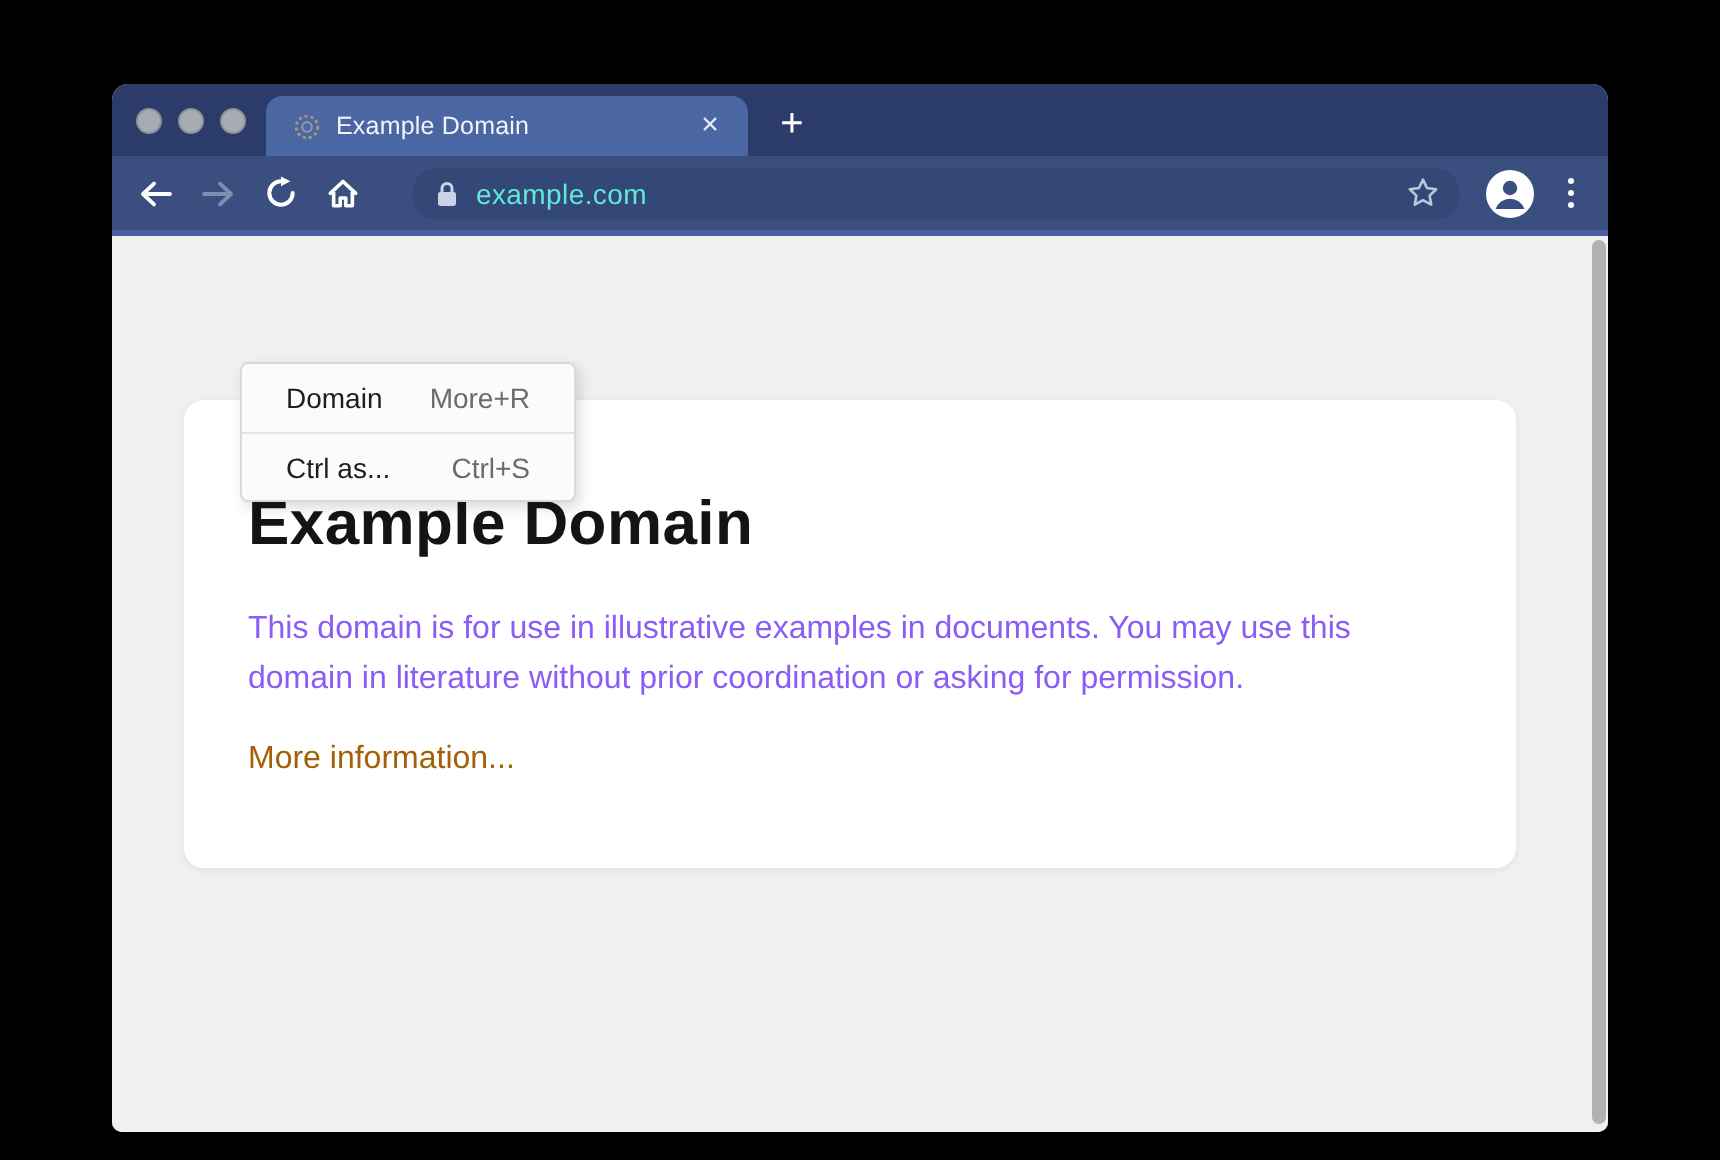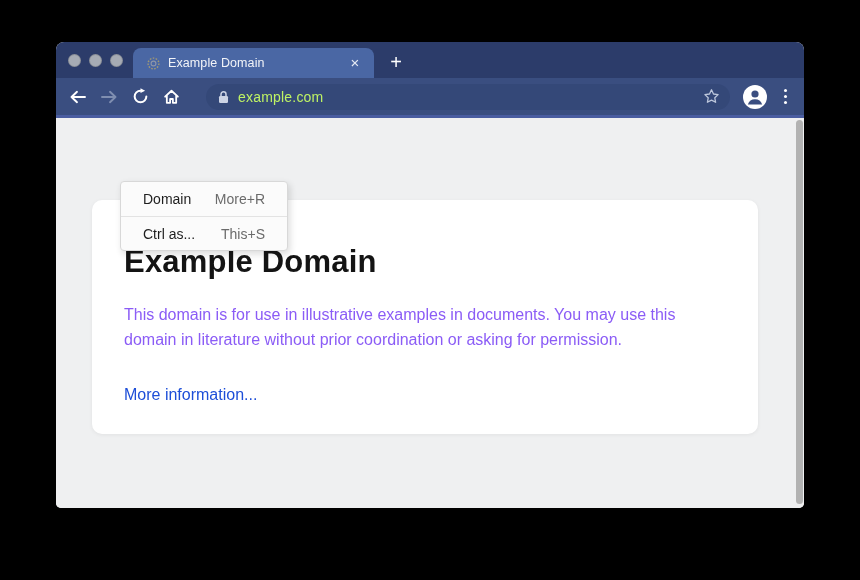--- a/index.html
+++ b/index.html
@@ -1,20 +1,20 @@
 <!DOCTYPE html>
 <html><head>
 <meta charset="utf-8">
 <style>
   * { margin:0; padding:0; box-sizing:border-box; }
   html,body { width:860px; height:580px; background:#000; font-family:"Liberation Sans", sans-serif; overflow:hidden; }
   .canvas { position:relative; width:860px; height:580px; background:#000; }
 
   .browser-window {
-    position:absolute; left:56px; top:42px; width:748px; height:466px;
+    position:absolute; left:56px; top:42px; width:748px; height:524px;
     border-radius:8px 8px 5px 5px; overflow:hidden; background:#eff0f1;
     display:flex; flex-direction:column;
   }
 
   
   .tabstrip { position:relative; height:36px; background:#2c3c6a; flex:0 0 auto; }
   .traffic-lights { position:absolute; left:12px; top:12px; display:flex; gap:8px; }
   .traffic-light { width:13px; height:13px; border-radius:50%; background:#a6abb4; border:0.5px solid rgba(0,0,0,0.15); }
   .tab {
     position:absolute; left:77px; top:6px; width:241px; height:30px;
@@ -27,40 +27,40 @@
   .newtab-btn { position:absolute; left:326px; top:6px; width:28px; height:30px; color:#fff; font-size:20px; font-weight:300; text-align:center; line-height:28px; }
 
   
   .toolbar {
     height:40px; flex:0 0 auto; background:#3a4e80; border-bottom:3px solid #4a5da1;
     display:flex; align-items:center; padding:0 10px;
   }
   .nav-btn { width:24px; height:28px; display:flex; align-items:center; justify-content:center; margin-right:7px; }
   .omnibox {
     flex:1 1 auto; height:26px; margin:0 12px 0 16px; background:#344878; border-radius:13px;
-    display:flex; align-items:center; padding:0 10px 0 12px; color:#bef264; position:relative;
+    display:flex; align-items:center; padding:0 10px 0 12px; color:#5eead4; position:relative;
   }
   .omnibox-url { font-size:14px; font-weight:500; margin-left:9px; letter-spacing:0.2px; }
   .omnibox-star { margin-left:auto; display:flex; align-items:center; }
   .avatar-btn { width:26px; height:26px; flex:0 0 auto; }
   .menu-dots { width:18px; margin-left:8px; display:flex; flex-direction:column; align-items:center; gap:3px; }
   .menu-dots i { width:3px; height:3px; border-radius:50%; background:#fff; }
 
   
   .content { position:relative; flex:1 1 auto; background:#eff0f1; overflow:hidden; }
   .scrollbar-thumb { position:absolute; right:1px; top:2px; bottom:4px; width:7px; border-radius:4px; background:#b2b2b2; }
 
   .card {
     position:absolute; left:36px; top:82px; width:666px; height:234px;
     background:#fff; border-radius:10px; box-shadow:0 1px 4px rgba(0,0,0,0.06);
     padding:44px 32px 0 32px;
   }
   .card h1 { font-size:31px; font-weight:700; color:#141414; letter-spacing:0.2px; }
   .card p { margin-top:22px; width:605px; font-size:16px; line-height:25px; color:#8b5cf6; }
-  .card a { display:inline-block; margin-top:34px; font-size:16px; color:#1d4ed8; text-decoration:none; }
+  .card a { display:inline-block; margin-top:19px; font-size:16px; color:#a16207; text-decoration:none; }
 
   
   .context-menu {
     position:absolute; left:64px; top:63px; width:168px; z-index:20;
     background:#fbfbfb; border:1px solid #d8d8d8; border-radius:4px;
     box-shadow:2px 3px 7px rgba(0,0,0,0.14); overflow:hidden;
   }
   .context-item { height:34px; display:flex; align-items:center; justify-content:space-between; padding:0 22px; }
   .context-item + .context-item { border-top:1px solid #e3e3e3; }
   .context-label { font-size:14px; color:#1e1e1e; }
@@ -155,21 +155,21 @@
         <a href="#">More information...</a>
       </div>
 
       <div class="context-menu">
         <div class="context-item">
           <span class="context-label">Domain</span>
           <span class="context-shortcut">More+R</span>
         </div>
         <div class="context-item">
           <span class="context-label">Ctrl as...</span>
-          <span class="context-shortcut">This+S</span>
+          <span class="context-shortcut">Ctrl+S</span>
         </div>
       </div>
 
       <div class="scrollbar-thumb"></div>
     </div>
 
   </div>
 </div>
 
 </body></html>

